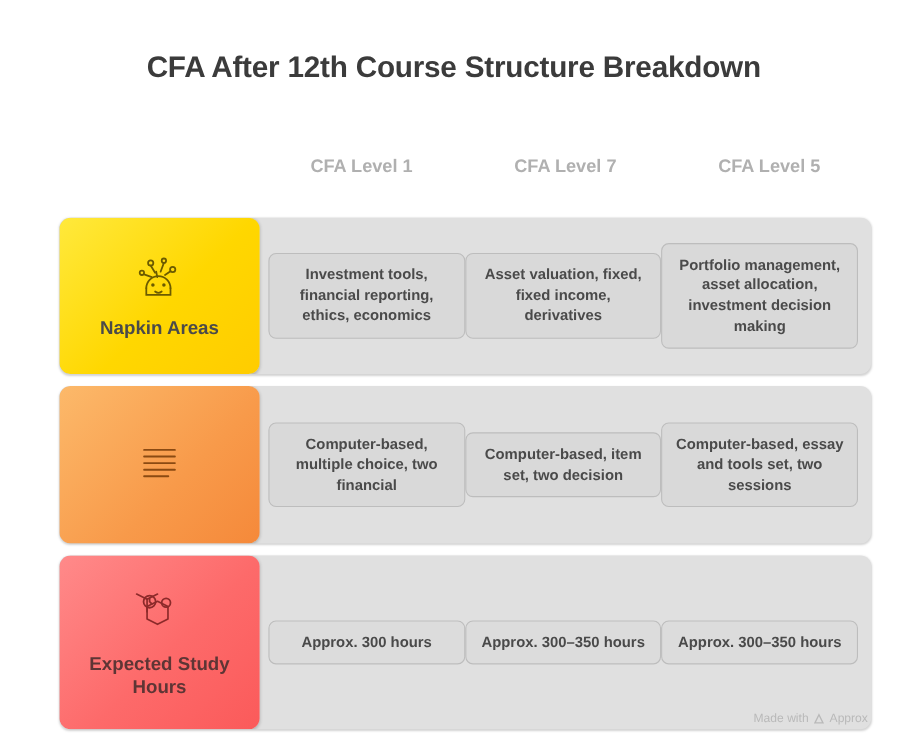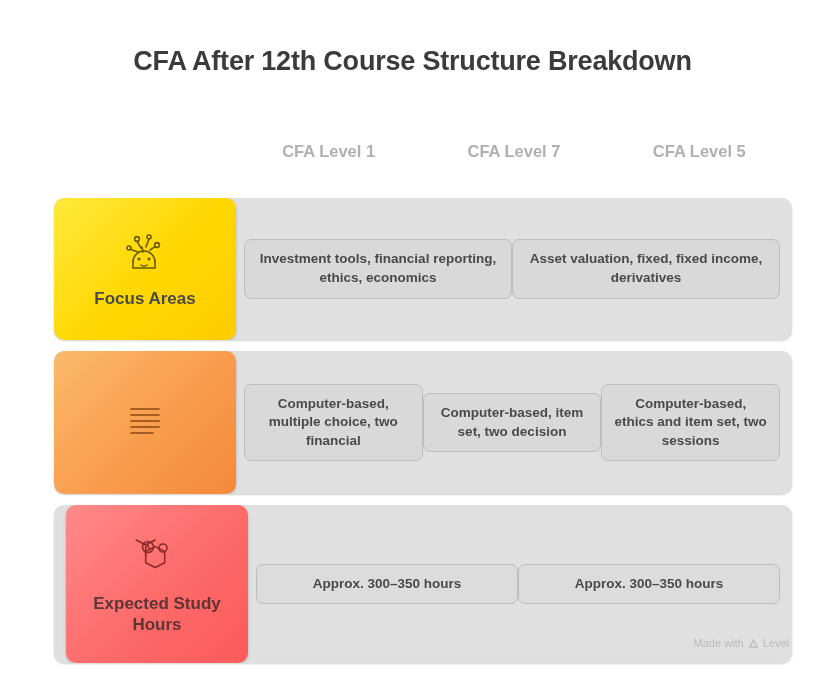--- a/index.html
+++ b/index.html
@@ -90,21 +90,20 @@
     color: #4a4a4a;
   }
   .row-1 .row-label {
     background: linear-gradient(135deg, #ffe93c 0%, #ffd700 55%, #ffcc00 100%);
   }
   .row-2 .row-label {
     background: linear-gradient(135deg, #fcb96a 0%, #f89a4a 60%, #f5893a 100%);
   }
   .row-3 .row-label {
     background: linear-gradient(135deg, #ff8a8a 0%, #fd6a6a 55%, #fb5a5a 100%);
-    margin-left: 12px;
   }
   .row-3 .label-text {
     color: #5e3535;
   }
   .cells {
     flex: 1 1 auto;
     display: flex;
     align-items: center;
     padding: 9px 12px 9px 8px;
     box-sizing: border-box;
@@ -128,21 +127,21 @@
   .row-3 .cell {
     background: #dcdcdc;
     font-weight: bold;
   }
   .row-1 { height: 142px; }
   .row-2 { height: 143px; }
   .row-3 { height: 158px; }
   .watermark {
     position: absolute;
     right: 36px;
-    bottom: 24px;
+    bottom: 14px;
     font-size: 11px;
     color: #b9b9b9;
     display: flex;
     align-items: center;
     gap: 4px;
     z-index: 5;
   }
   .watermark .wm-mark {
     display: inline-block;
     width: 11px;
@@ -178,72 +177,74 @@
             <path d="M36 18.6 L31 22"></path>
             <path d="M12 21.5 L19 24"></path>
             <path d="M24 24 l-1 -5"></path>
             <path d="M14 34 a11 11 0 0 1 22 0"></path>
             <circle cx="20" cy="31" r="1.6" fill="#6b5b00" stroke="none"></circle>
             <circle cx="30" cy="31" r="1.6" fill="#6b5b00" stroke="none"></circle>
             <path d="M22 37 q3 2.5 6 0"></path>
             <path d="M14 34 L14 40 L36 40 L36 34"></path>
           </svg>
         </div>
-        <div class="label-text">Focus Areas</div>
+        <div class="label-text">Napkin Areas</div>
       </div>
       <div class="cells">
         <div class="cell">Investment tools, financial reporting, ethics, economics</div>
         <div class="cell">Asset valuation, fixed, fixed income, derivatives</div>
+        <div class="cell">Portfolio management, asset allocation, investment decision making</div>
       </div>
     </div>
 
     <div class="row row-2">
       <div class="row-label">
         <div class="icon">
           <svg width="52" height="52" viewBox="0 0 52 52" fill="none" stroke="#8a4a12" stroke-width="1.7" stroke-linecap="round">
             <path d="M12 16 H40"></path>
             <path d="M12 22 H40"></path>
             <path d="M12 28 H40"></path>
             <path d="M12 34 H40"></path>
             <path d="M12 40 H34"></path>
           </svg>
         </div>
       </div>
       <div class="cells">
         <div class="cell">Computer-based, multiple choice, two financial</div>
         <div class="cell">Computer-based, item set, two decision</div>
-        <div class="cell">Computer-based, ethics and item set, two sessions</div>
+        <div class="cell">Computer-based, essay and tools set, two sessions</div>
       </div>
     </div>
 
     <div class="row row-3">
       <div class="row-label">
         <div class="icon">
           <svg width="52" height="52" viewBox="0 0 52 52" fill="none" stroke="#8c2a2a" stroke-width="1.6" stroke-linecap="round" stroke-linejoin="round">
             <circle cx="17" cy="14" r="5.5"></circle>
             <path d="M17 11 V14 L19 16"></path>
             <circle cx="32" cy="15" r="4"></circle>
             <path d="M26 44 V32 L36 27 L46 32 V44 L36 49 Z" transform="translate(-10,-12) scale(0.95)"></path>
             <path d="M16 20 L26 25 L36 20" transform="translate(-10,-12) scale(0.95)"></path>
             <path d="M26 25 V37" transform="translate(-10,-12) scale(0.95)"></path>
           </svg>
         </div>
         <div class="label-text">Expected Study Hours</div>
       </div>
       <div class="cells">
+        <div class="cell">Approx. 300 hours</div>
         <div class="cell">Approx. 300–350 hours</div>
         <div class="cell">Approx. 300–350 hours</div>
       </div>
     </div>
 
   </div>
 
   <div class="watermark">
     <span>Made with</span>
     <span class="wm-mark">
       <svg width="11" height="11" viewBox="0 0 12 12" fill="none" stroke="#b9b9b9" stroke-width="1.3">
         <path d="M2 10 L6 2 L10 10 Z"></path>
       </svg>
     </span>
-    <span>Level</span>
+    <span>Approx</span>
   </div>
 
 </div>
 
 </body></html>

